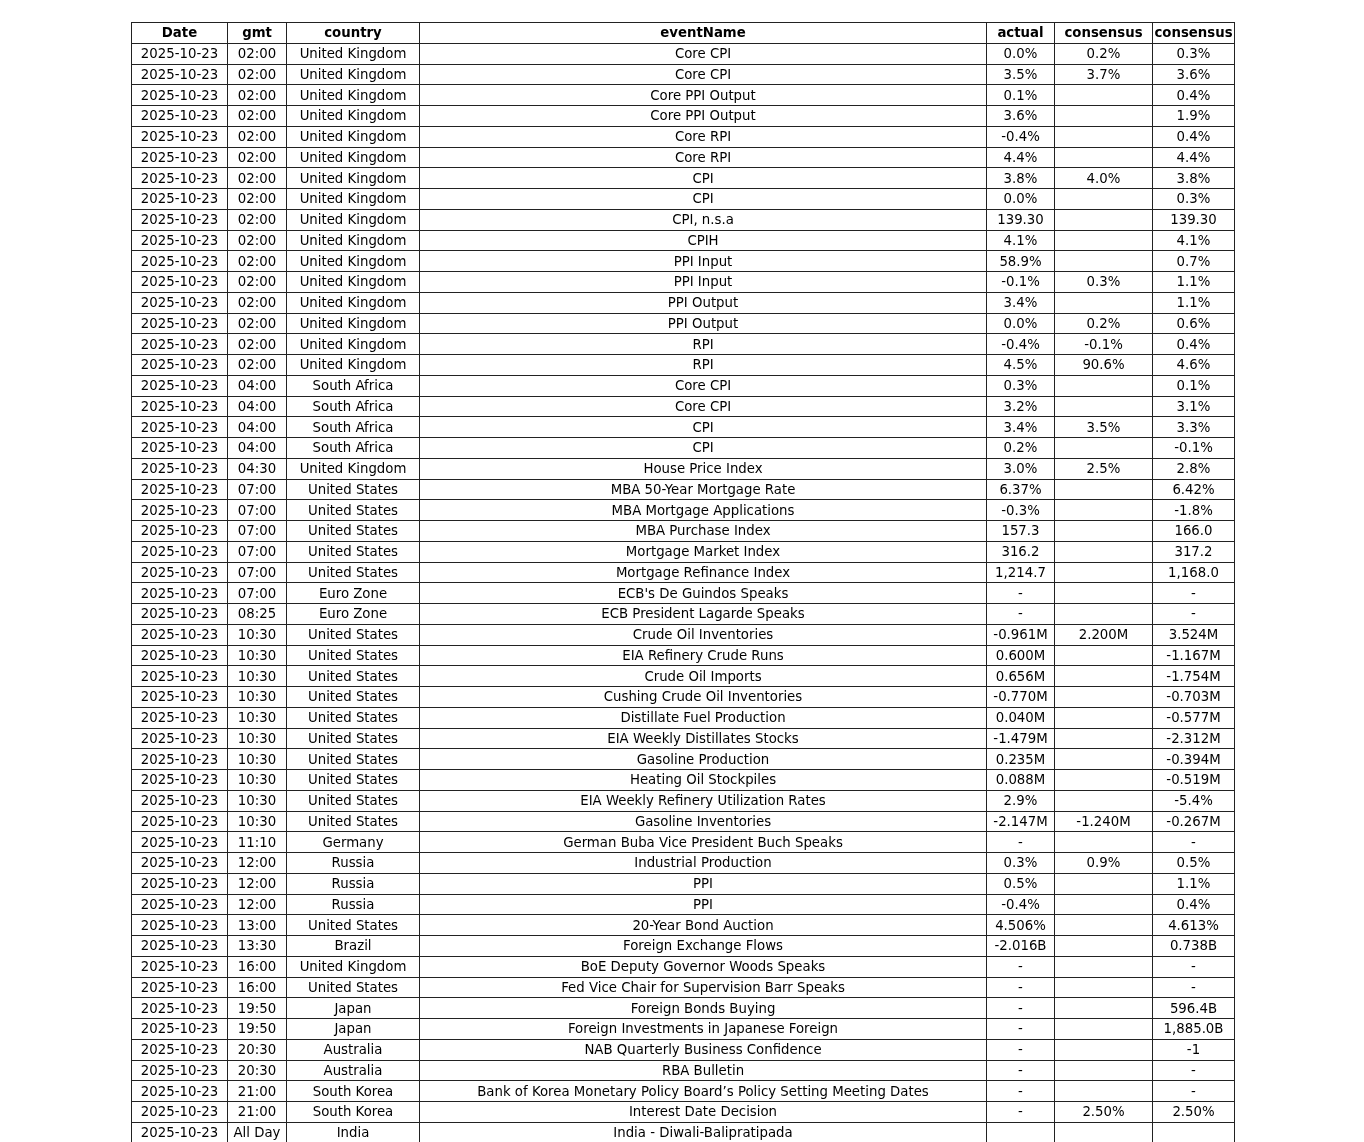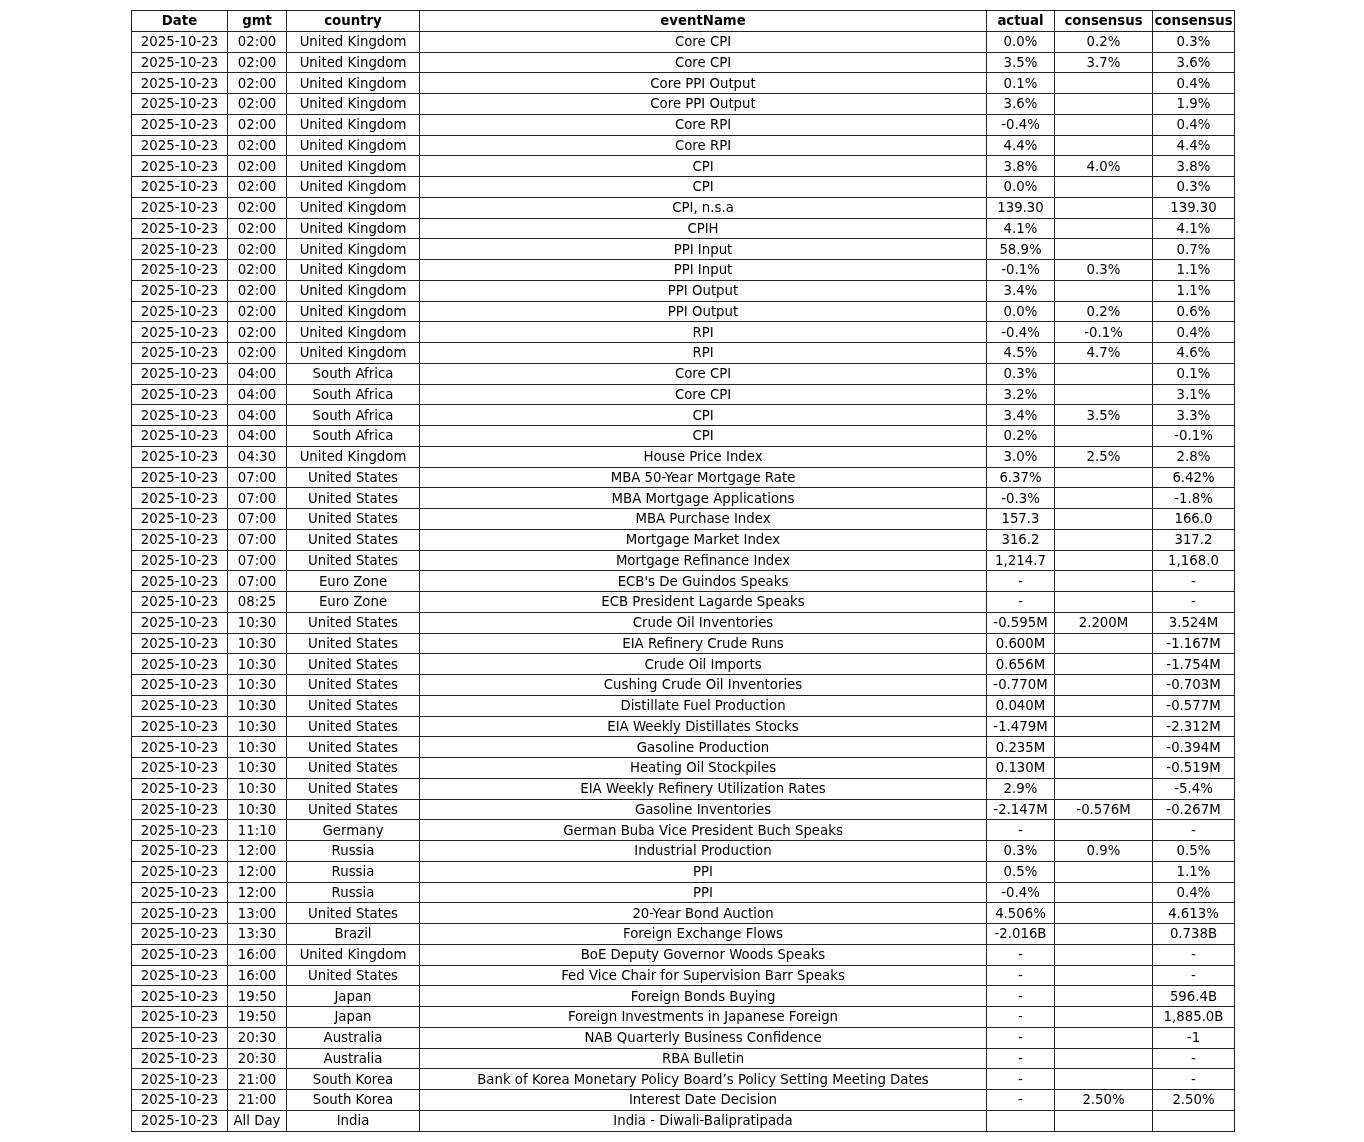--- a/index.html
+++ b/index.html
@@ -1,18 +1,18 @@
 <!DOCTYPE html>
 <html><head>
   <meta charset="utf-8">
   <style>
     html, body { margin: 0; padding: 0; background: #ffffff; }
     body { width: 1364px; height: 1142px; position: relative; overflow: hidden; }
     table#econ {
-      position: absolute; left: 131px; top: 10px;
+      position: absolute; left: 131px; top: 22px;
       border-collapse: collapse; table-layout: fixed;
       width: 1103px;
       font-family: "DejaVu Sans", sans-serif; font-size: 13.3px; color: #000; padding-left: 24px;
     }
     table#econ th, table#econ td {
       border: 1px solid #222;
       padding: 0; height: 19.75px; line-height: 19px;
       text-align: center; white-space: nowrap; overflow: hidden;
     }
     table#econ th { font-weight: bold; }
@@ -179,21 +179,21 @@
         <td>-0.4%</td>
         <td>-0.1%</td>
         <td>0.4%</td>
       </tr>
       <tr>
         <td>2025-10-23</td>
         <td>02:00</td>
         <td>United Kingdom</td>
         <td>RPI</td>
         <td>4.5%</td>
-        <td>4.7%</td>
+        <td>90.6%</td>
         <td>4.6%</td>
       </tr>
       <tr>
         <td>2025-10-23</td>
         <td>04:00</td>
         <td>South Africa</td>
         <td>Core CPI</td>
         <td>0.3%</td>
         <td></td>
         <td>0.1%</td>
@@ -295,21 +295,21 @@
         <td>ECB President Lagarde Speaks</td>
         <td>-</td>
         <td></td>
         <td>-</td>
       </tr>
       <tr>
         <td>2025-10-23</td>
         <td>10:30</td>
         <td>United States</td>
         <td>Crude Oil Inventories</td>
-        <td>-0.595M</td>
+        <td>-0.961M</td>
         <td>2.200M</td>
         <td>3.524M</td>
       </tr>
       <tr>
         <td>2025-10-23</td>
         <td>10:30</td>
         <td>United States</td>
         <td>EIA Refinery Crude Runs</td>
         <td>0.600M</td>
         <td></td>
@@ -358,40 +358,40 @@
         <td>Gasoline Production</td>
         <td>0.235M</td>
         <td></td>
         <td>-0.394M</td>
       </tr>
       <tr>
         <td>2025-10-23</td>
         <td>10:30</td>
         <td>United States</td>
         <td>Heating Oil Stockpiles</td>
-        <td>0.130M</td>
+        <td>0.088M</td>
         <td></td>
         <td>-0.519M</td>
       </tr>
       <tr>
         <td>2025-10-23</td>
         <td>10:30</td>
         <td>United States</td>
         <td>EIA Weekly Refinery Utilization Rates</td>
         <td>2.9%</td>
         <td></td>
         <td>-5.4%</td>
       </tr>
       <tr>
         <td>2025-10-23</td>
         <td>10:30</td>
         <td>United States</td>
         <td>Gasoline Inventories</td>
         <td>-2.147M</td>
-        <td>-0.576M</td>
+        <td>-1.240M</td>
         <td>-0.267M</td>
       </tr>
       <tr>
         <td>2025-10-23</td>
         <td>11:10</td>
         <td>Germany</td>
         <td>German Buba Vice President Buch Speaks</td>
         <td>-</td>
         <td></td>
         <td>-</td>

